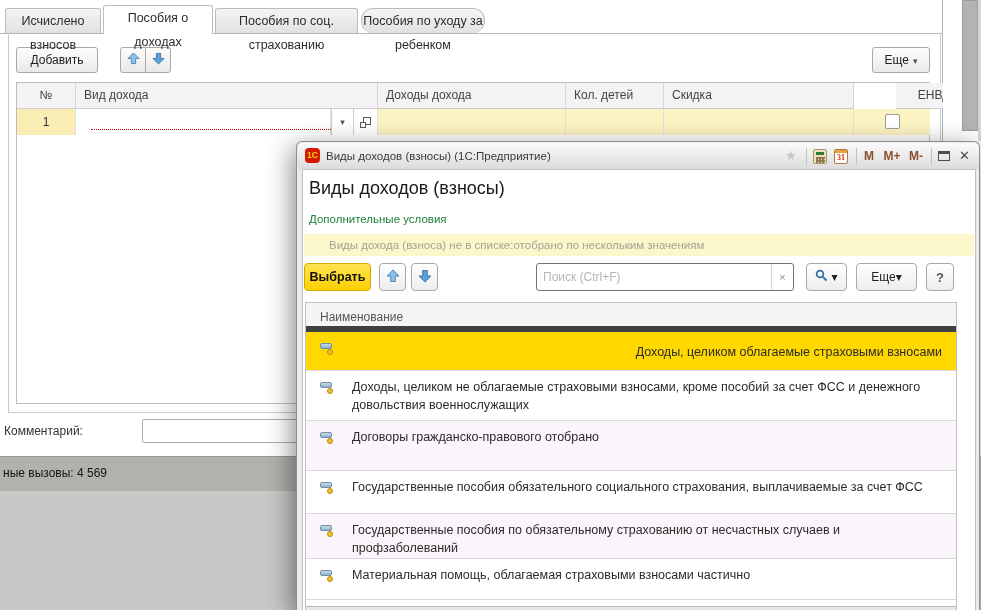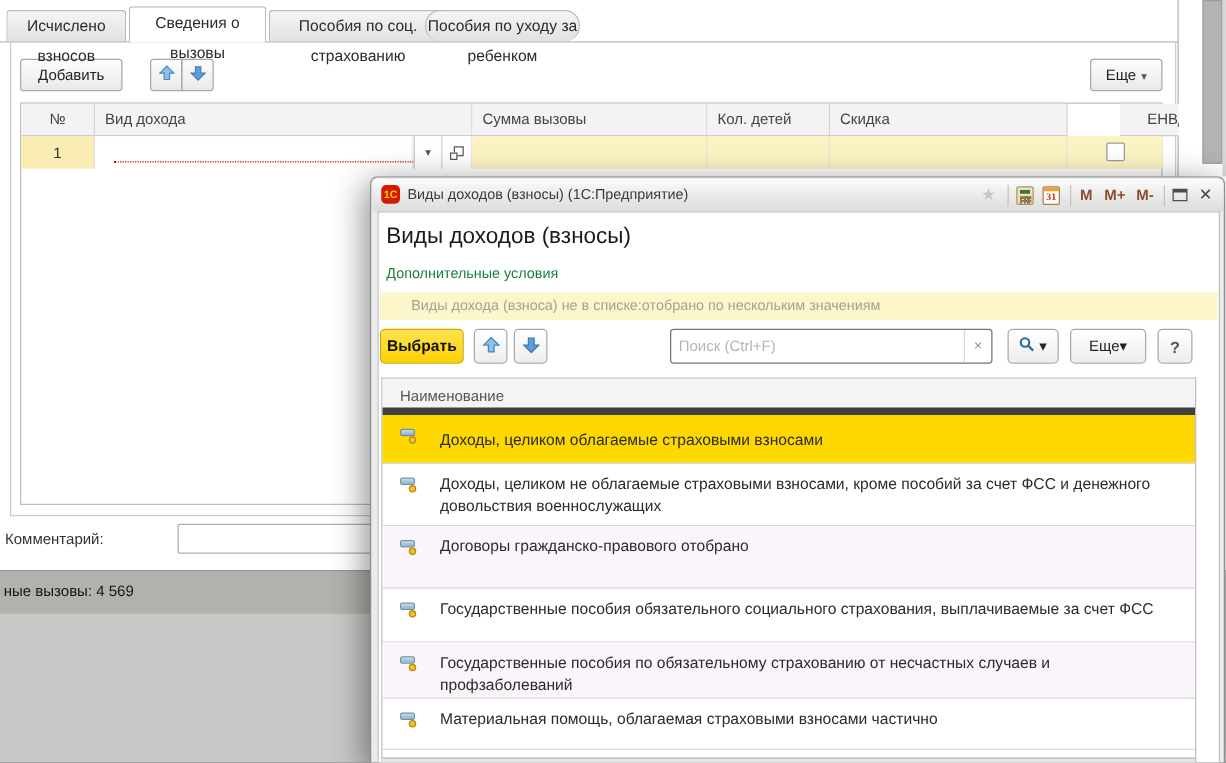--- a/index.html
+++ b/index.html
@@ -105,23 +105,23 @@
 <body>
 
 <div id="screen">
 
   <div class="abs" id="desktop"></div>
 
   <div class="abs" id="app-region">
 
     <div class="abs tabbar-line"></div>
     <div class="abs tab" style="left:5px;width:96px;">Исчислено взносов</div>
-    <div class="abs tab active" style="left:103px;width:110px;">Сведения о вызовы</div>
+    <div class="abs tab active" style="left:103px;width:110px;">Пособия о доходах</div>
     <div class="abs tab" style="left:215px;width:143px;">Пособия по соц. страхованию</div>
-    <div class="abs tab" style="left:340px;width:124px;border-radius:12px;">Пособия по уходу за ребенком</div>
+    <div class="abs tab" style="left:361px;width:124px;border-radius:12px;">Пособия по уходу за ребенком</div>
 
     <div class="abs grp-border"></div>
 
     <button class="abs btn" style="left:16px;top:47px;width:82px;height:26px;">Добавить</button>
     <button class="abs btn arrow-btn" style="left:120px;top:47px;width:26px;height:26px;border-radius:3px 0 0 3px;">
       <span>
         <svg width="13" height="13" viewBox="0 0 14 14">
             <path d="M7 1 L13 7 L9.3 7 L9.3 12.5 L4.7 12.5 L4.7 7 L1 7 Z" fill="#8fc0e8" stroke="#4b87bb" stroke-width="1"></path>
           </svg>
       </span>
@@ -133,21 +133,21 @@
           </svg>
       </span>
     </button>
     <button class="abs btn" style="left:872px;top:47px;width:58px;height:26px;">
       <span>Еще</span><span class="caret">▾</span>
     </button>
 
     <div class="abs" id="bg-table">
       <div class="abs th center" style="left:0;width:59px;">№</div>
       <div class="abs th" style="left:59px;width:302px;">Вид дохода</div>
-      <div class="abs th" style="left:361px;width:188px;">Сумма вызовы</div>
+      <div class="abs th" style="left:361px;width:188px;">Доходы дохода</div>
       <div class="abs th" style="left:549px;width:98px;">Кол. детей</div>
       <div class="abs th" style="left:647px;width:190px;">Скидка</div>
       <div class="abs th center" style="left:879px;width:76px;border-right:none;">ЕНВД</div>
 
       <div class="abs cell ylw" style="left:0;width:59px;text-align:center;line-height:26px;font-size:12px;color:#333;background:#f9edb4;">1</div>
       <div class="abs cell" style="left:59px;width:255px;background:#fff;">
         <div class="abs red-dotted" style="left:15px;top:20px;width:240px;"></div>
       </div>
       <div class="abs mini-btn" style="left:314px;width:22px;">
         <span style="font-size:9px;color:#555;">▾</span>
@@ -246,21 +246,21 @@
     <button class="abs tb-btn" style="left:629px;top:121px;width:28px;height:28px;font-size:13px;color:#555;font-weight:bold;">?</button>
 
     <div class="abs" id="dlg-list">
       <div class="abs list-header">Наименование</div>
 
       <div class="abs lrow sel" style="top:29px;height:39px;">
         <span class="item-icon">
             <span class="bar"></span>
             <span class="dot"></span>
           </span>
-        <span class="txt" style="top:11px;">Доходы, целиком облагаемые страховыми взносами</span>
+        <span class="txt" style="top:11px;text-align:right;">Доходы, целиком облагаемые страховыми взносами</span>
       </div>
       <div class="abs lrow" style="top:68px;height:50px;">
         <span class="item-icon">
             <span class="bar"></span>
             <span class="dot"></span>
           </span>
         <span class="txt">Доходы, целиком не облагаемые страховыми взносами, кроме пособий за счет ФСС и денежного довольствия военнослужащих</span>
       </div>
       <div class="abs lrow alt" style="top:118px;height:50px;">
         <span class="item-icon">

